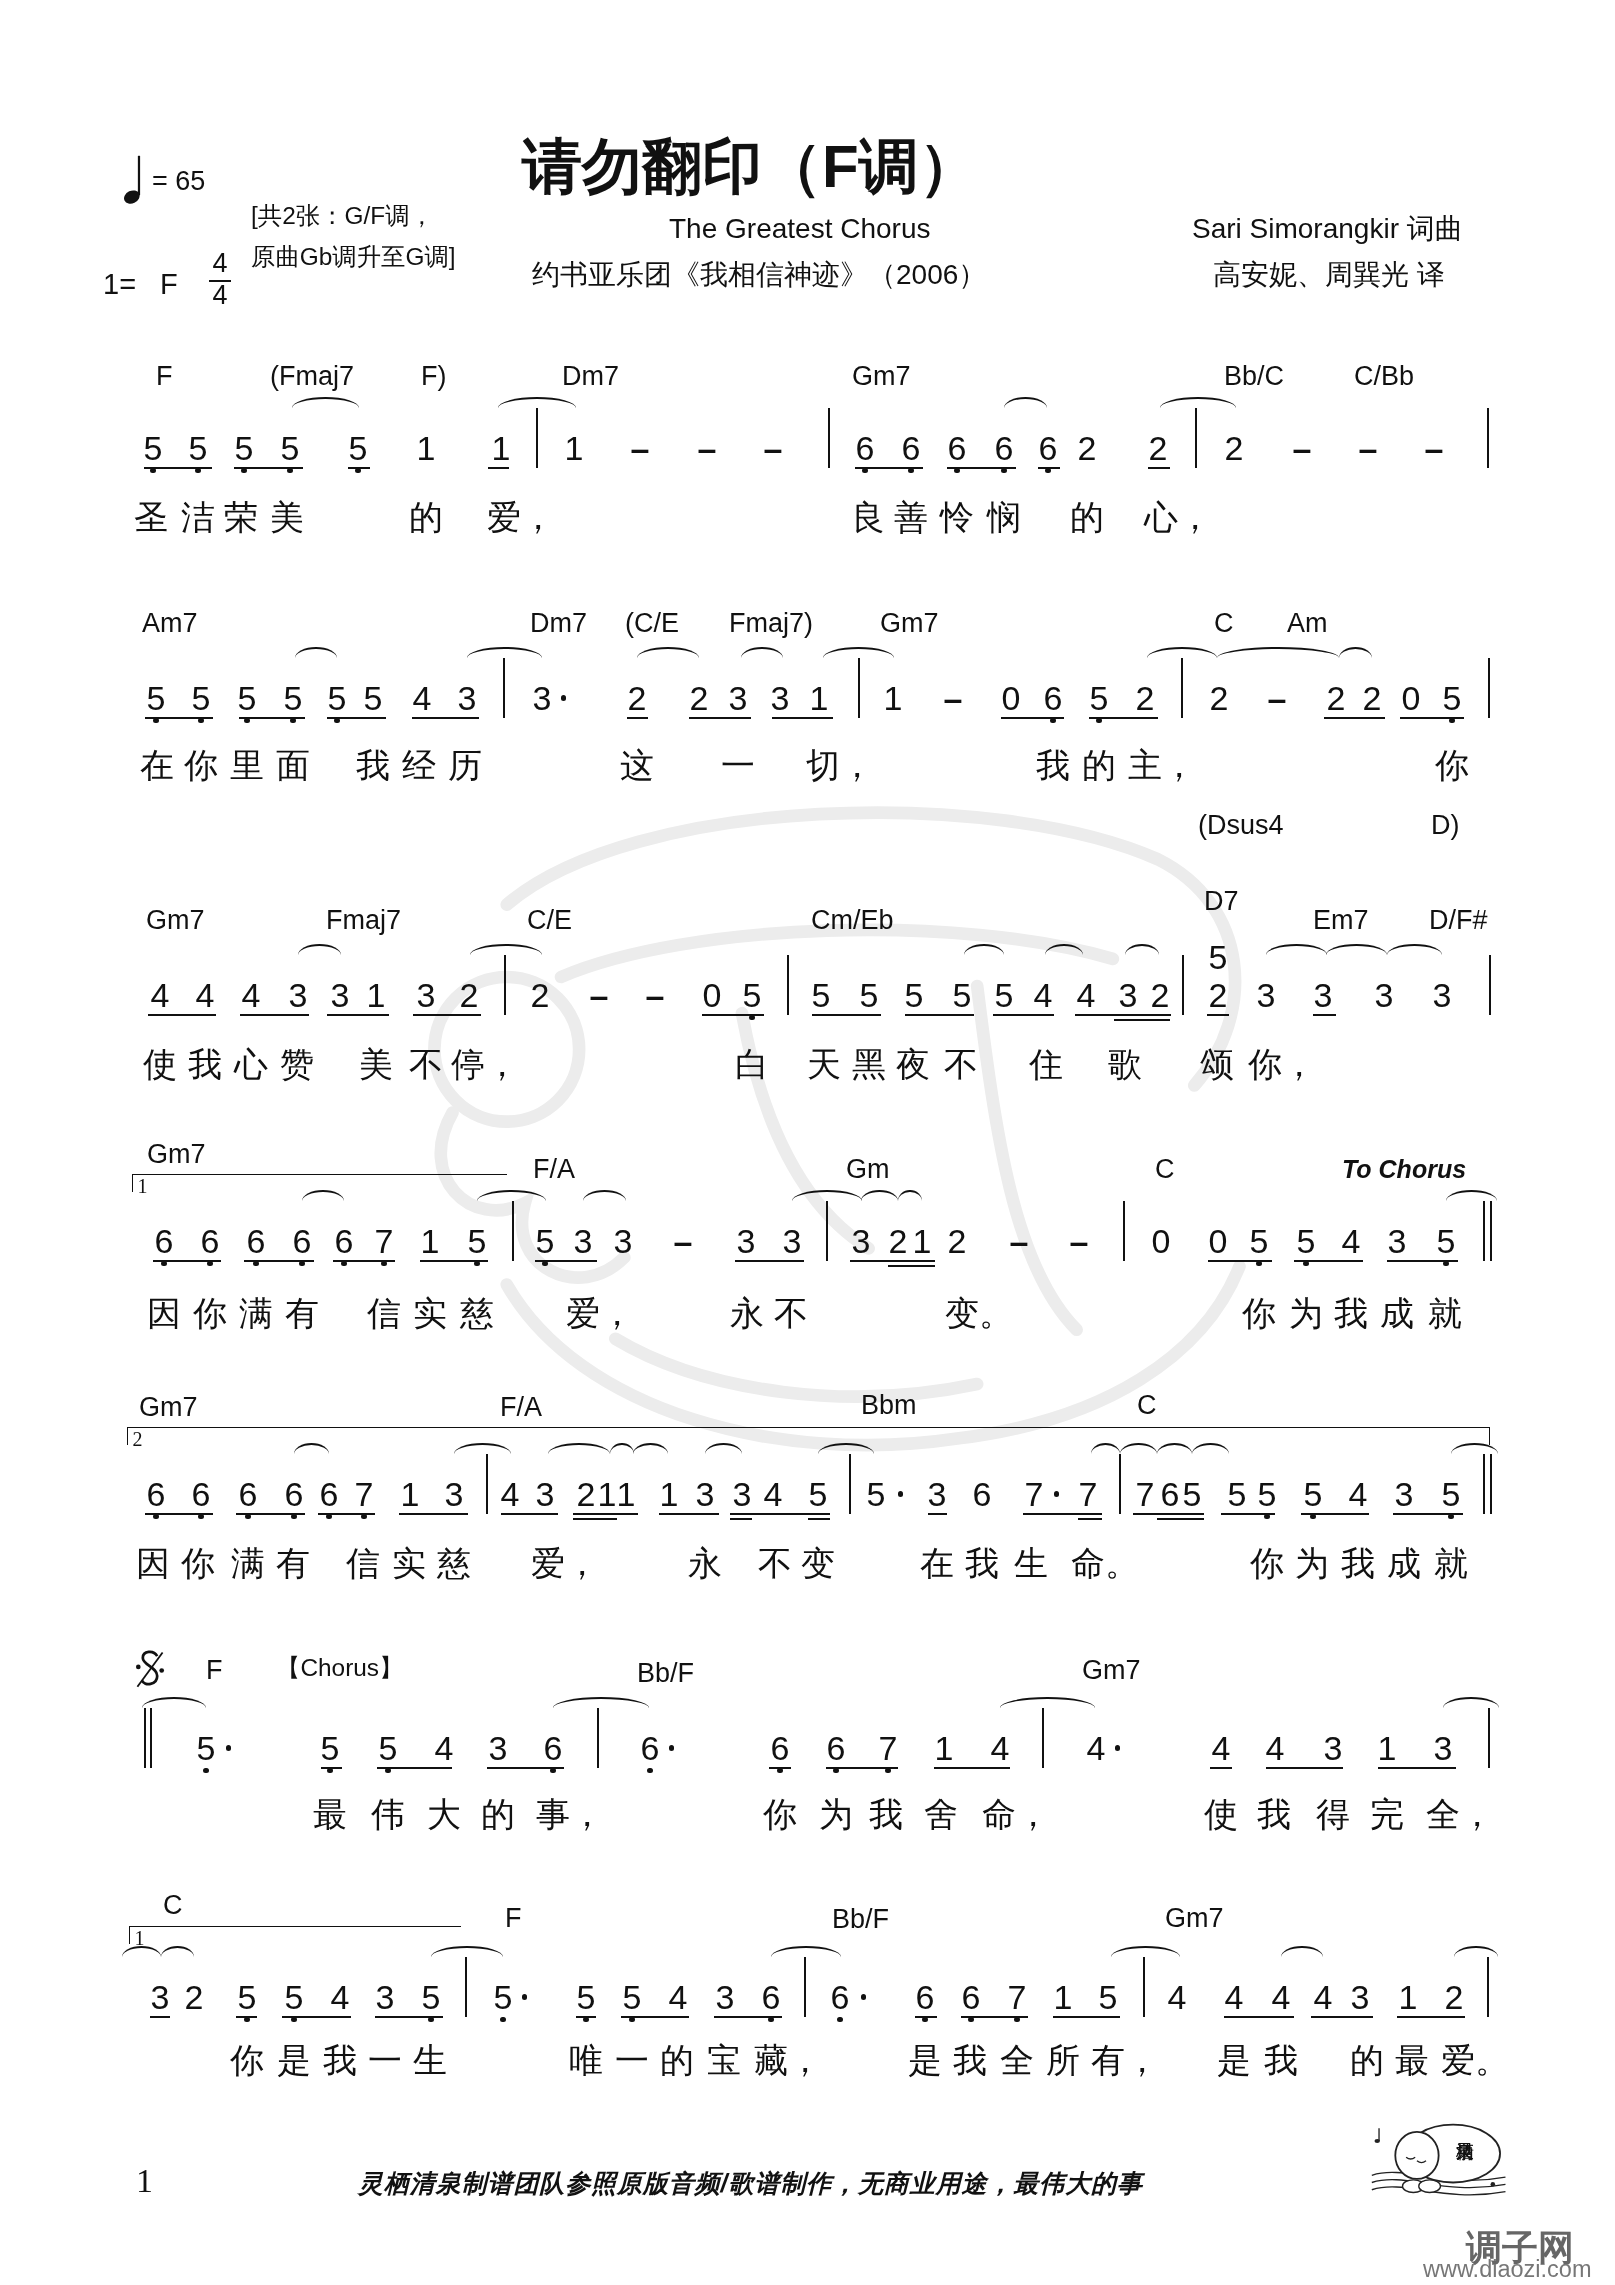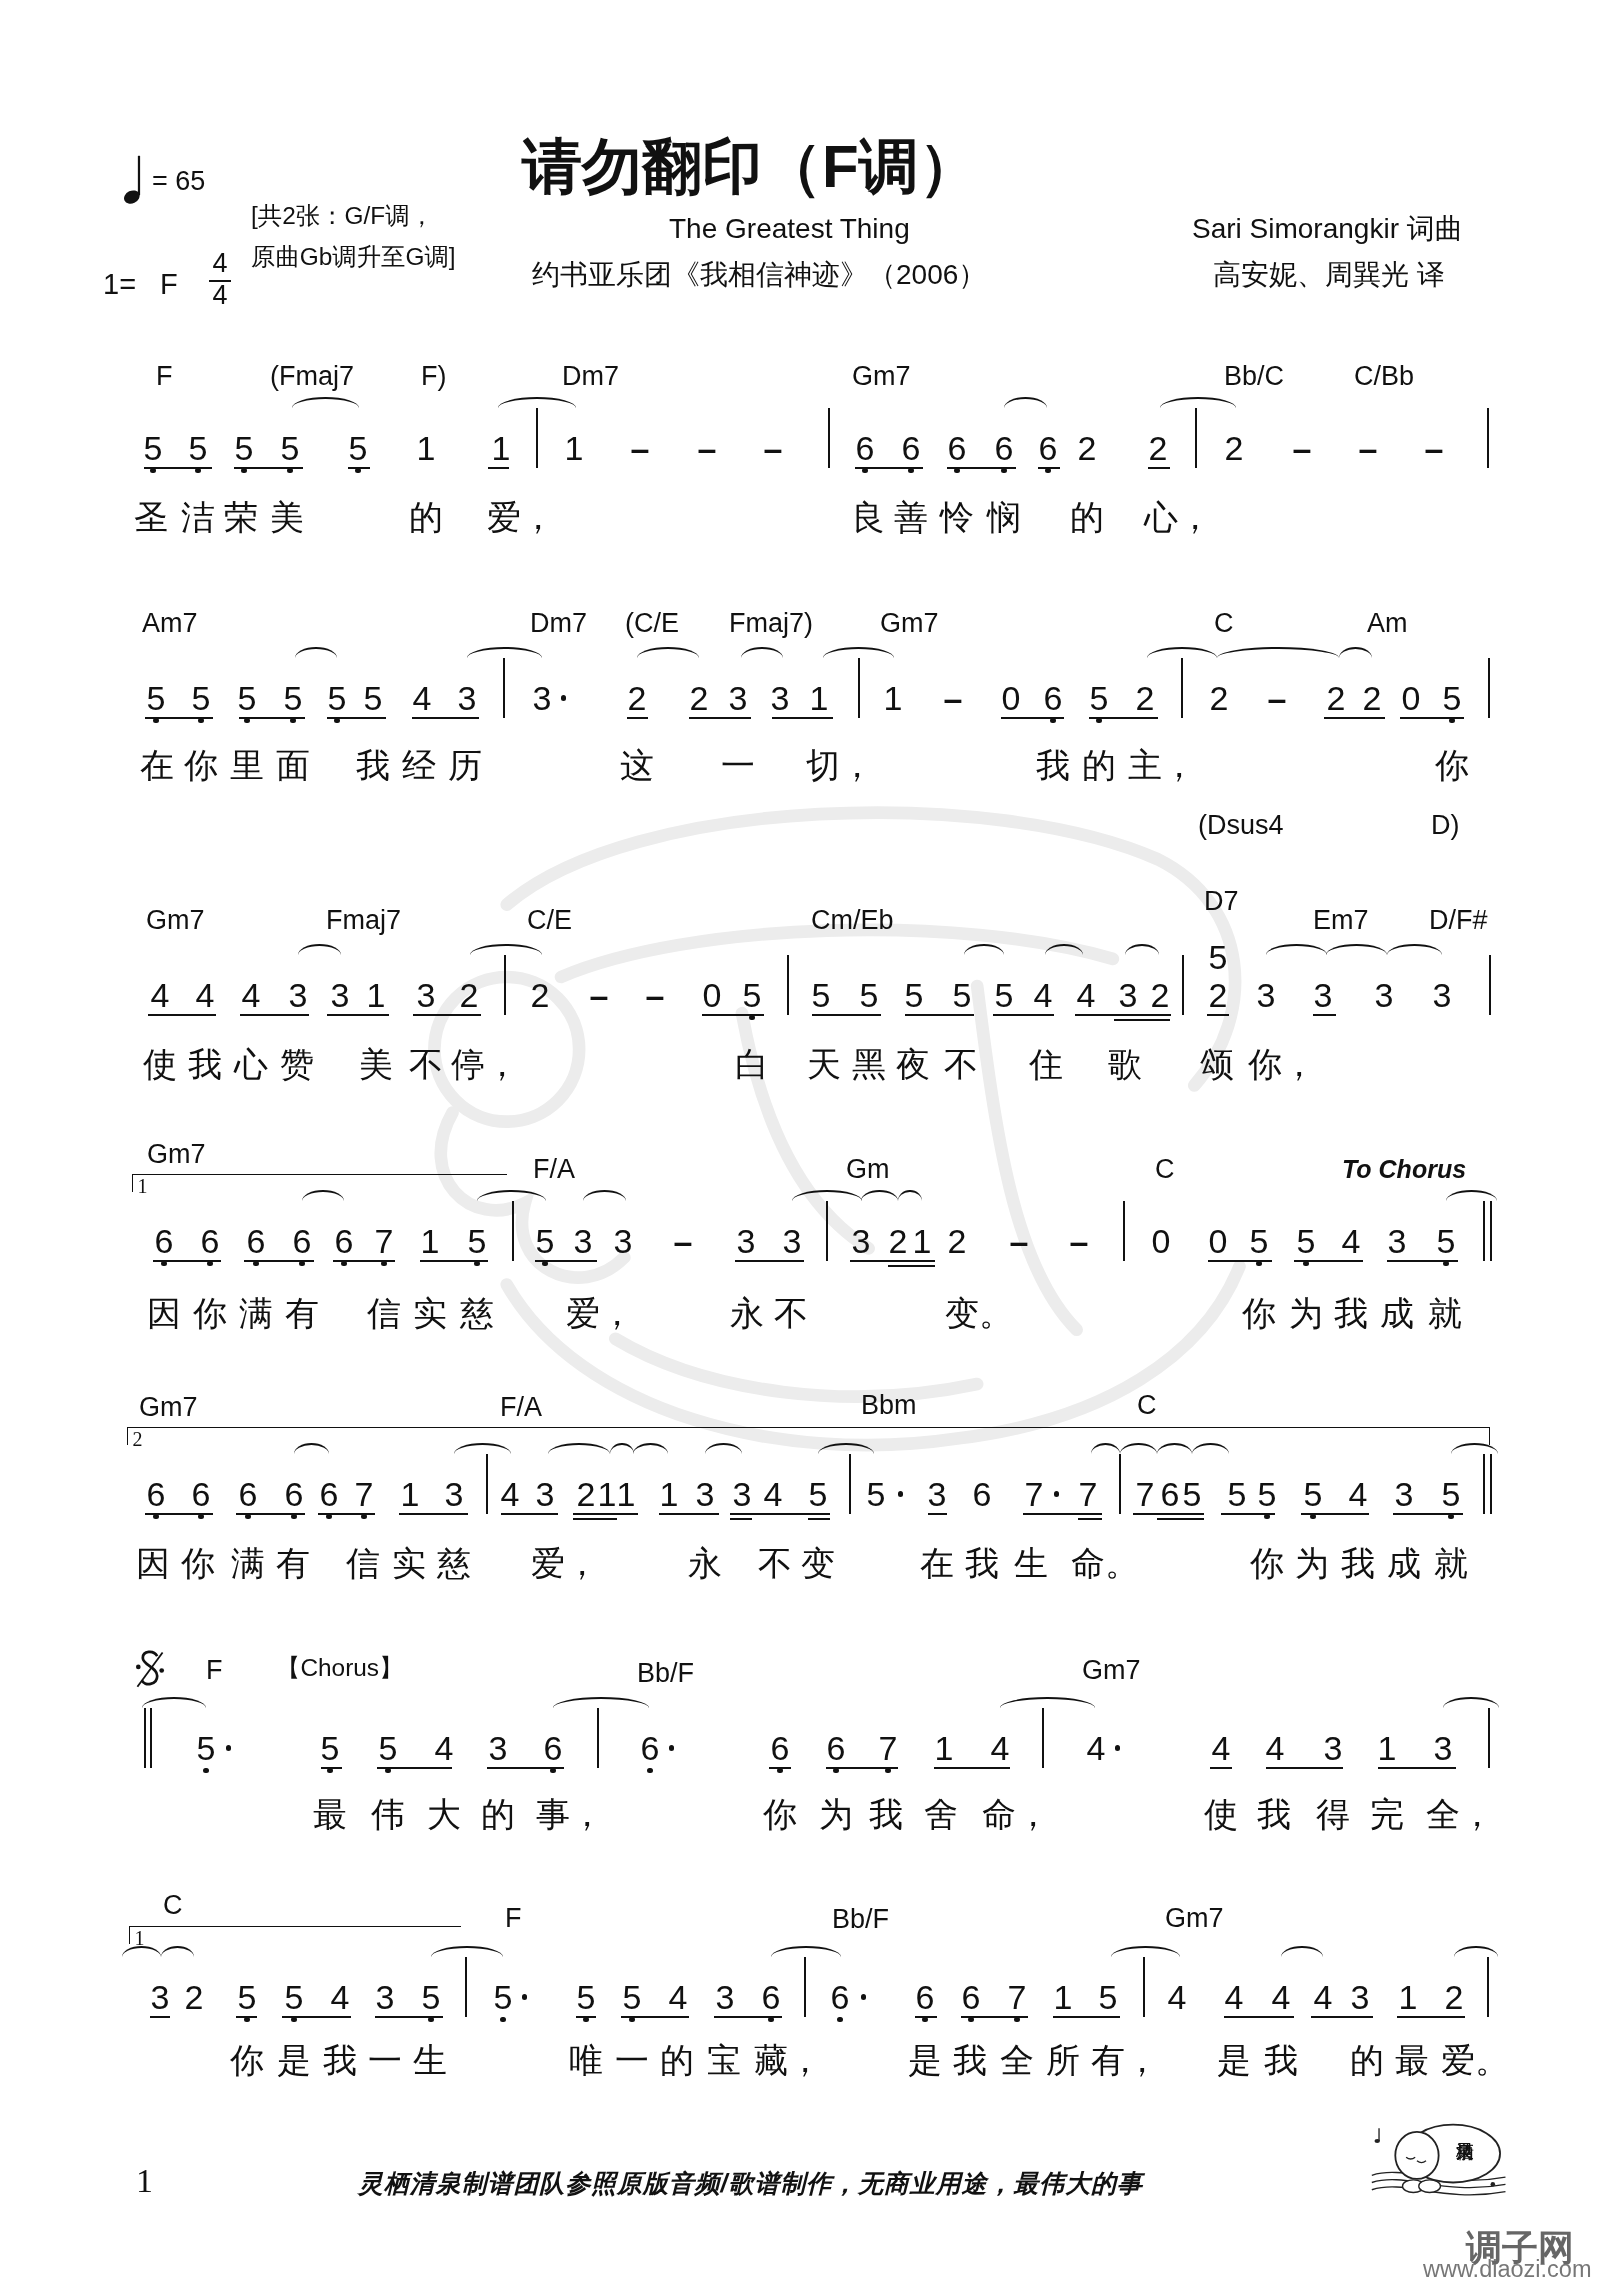--- a/index.html
+++ b/index.html
@@ -43,21 +43,21 @@
   <div class="abs" style="left:152px;top:166px;font-size:27px;">= 65</div>
   <div class="abs" style="left:251px;top:200px;font-size:24.4px;">[共2张：G/F调，</div>
   <div class="abs" style="left:251px;top:241px;font-size:24.4px;">原曲Gb调升至G调]</div>
   <div class="abs" style="left:103px;top:268px;font-size:29px;">1=</div>
   <div class="abs" style="left:160px;top:268px;font-size:29px;">F</div>
   <div class="abs" style="left:211px;top:250px;font-size:27px;line-height:27px;width:18px;text-align:center;">4</div>
   <div class="abs" style="left:209px;top:280px;width:22px;height:1.8px;background:#111;"></div>
   <div class="abs" style="left:211px;top:282px;font-size:27px;line-height:27px;width:18px;text-align:center;">4</div>
 
   <div class="abs" style="left:522px;top:132px;font-size:60px;line-height:69px;font-weight:bold;">请勿翻印（F调）</div>
-  <div class="abs hdr" style="left:669px;top:213px;">The Greatest Thing</div>
+  <div class="abs hdr" style="left:669px;top:213px;">The Greatest Chorus</div>
   <div class="abs hdr" style="left:532px;top:259px;">约书亚乐团《我相信神迹》（2006）</div>
   <div class="abs hdr" style="left:1192px;top:213px;">Sari Simorangkir 词曲</div>
   <div class="abs hdr" style="left:1213px;top:259px;">高安妮、周巽光 译</div>
 </div>
 
 <div class="row" style="top:448px">
   <span class="ch" style="left:156px;top:-71px">F</span>
   <span class="ch" style="left:270px;top:-71px">(Fmaj7</span>
   <span class="ch" style="left:421px;top:-71px">F)</span>
   <span class="ch" style="left:562px;top:-71px">Dm7</span>
@@ -121,21 +121,21 @@
   <span class="ly" style="left:1144px">心，</span>
 </div>
 
 <div class="row" style="top:698px">
   <span class="ch" style="left:142px;top:-74px">Am7</span>
   <span class="ch" style="left:530px;top:-74px">Dm7</span>
   <span class="ch" style="left:625px;top:-74px">(C/E</span>
   <span class="ch" style="left:729px;top:-74px">Fmaj7)</span>
   <span class="ch" style="left:880px;top:-74px">Gm7</span>
   <span class="ch" style="left:1214px;top:-74px">C</span>
-  <span class="ch" style="left:1367px;top:-74px">Am</span>
+  <span class="ch" style="left:1287px;top:-74px">Am</span>
   <span class="ch" style="left:1198px;top:128px">(Dsus4</span>
   <span class="ch" style="left:1431px;top:128px">D)</span>
 
   <span class="n lo" style="left:156px">5</span>
   <span class="n lo" style="left:201px">5</span>
   <span class="n lo" style="left:247px">5</span>
   <span class="n lo" style="left:293px">5</span>
   <span class="n lo" style="left:337px">5</span>
   <span class="n" style="left:373px">5</span>
   <span class="n" style="left:422px">4</span>

